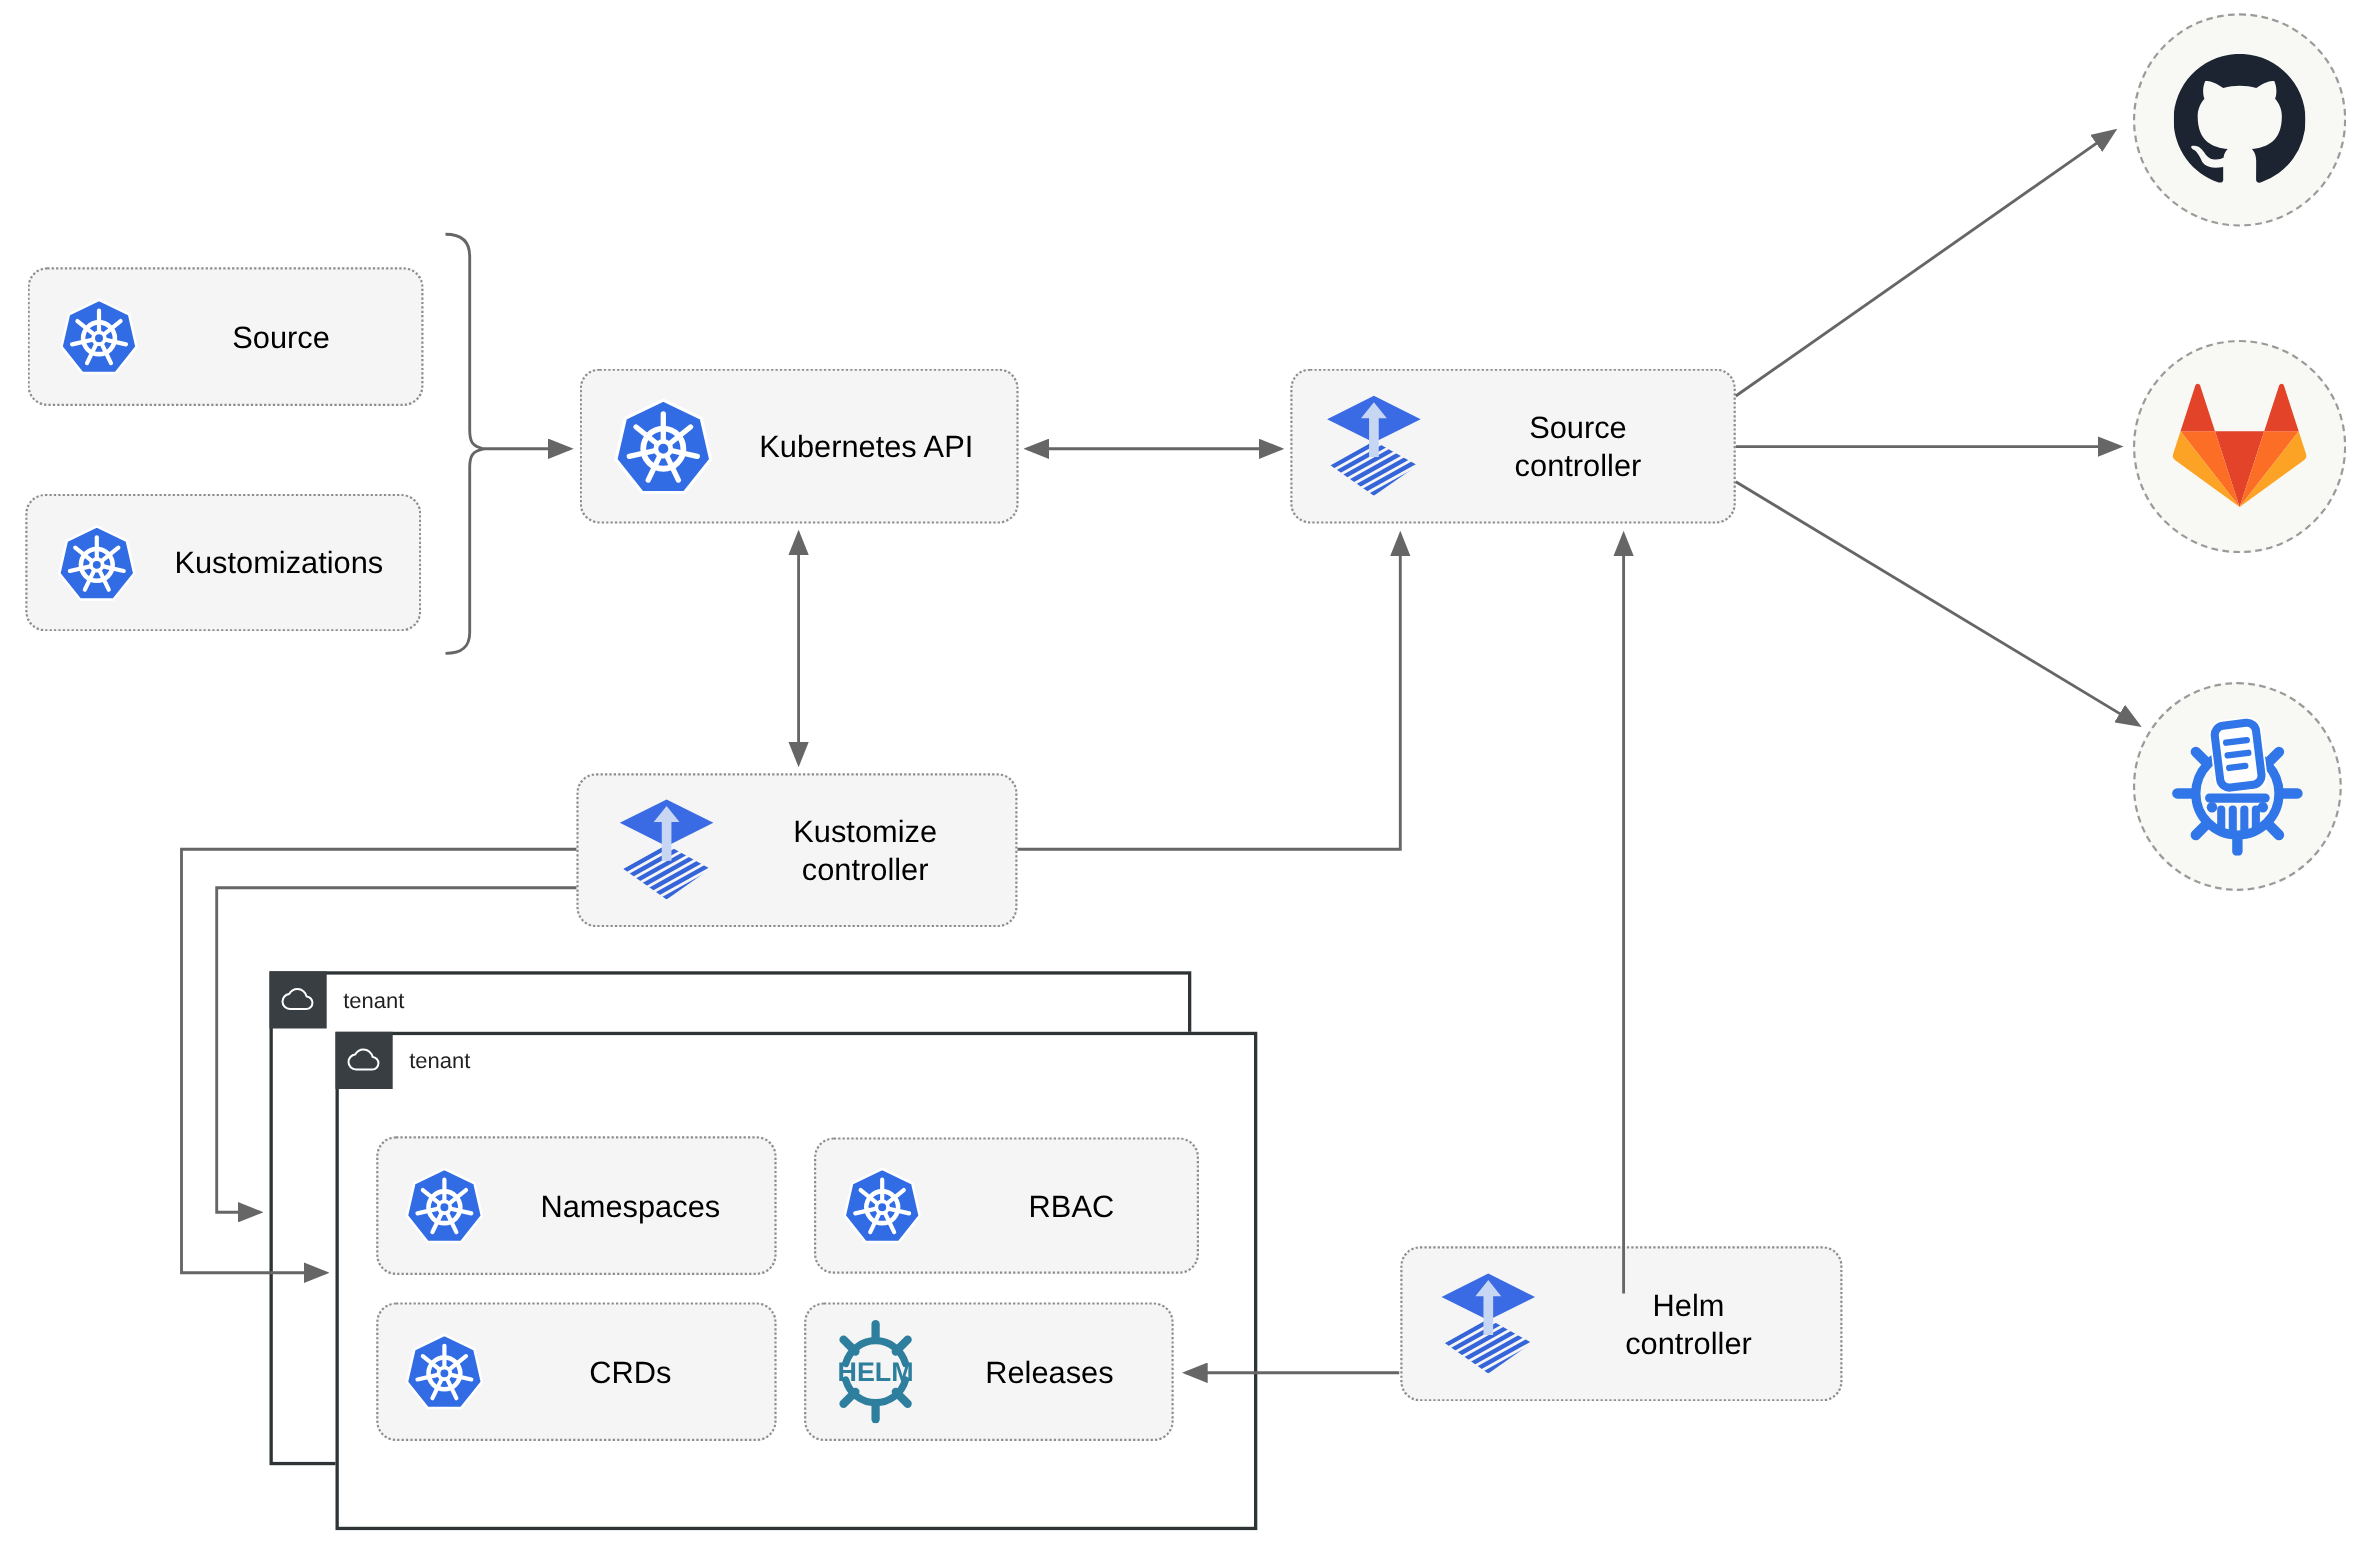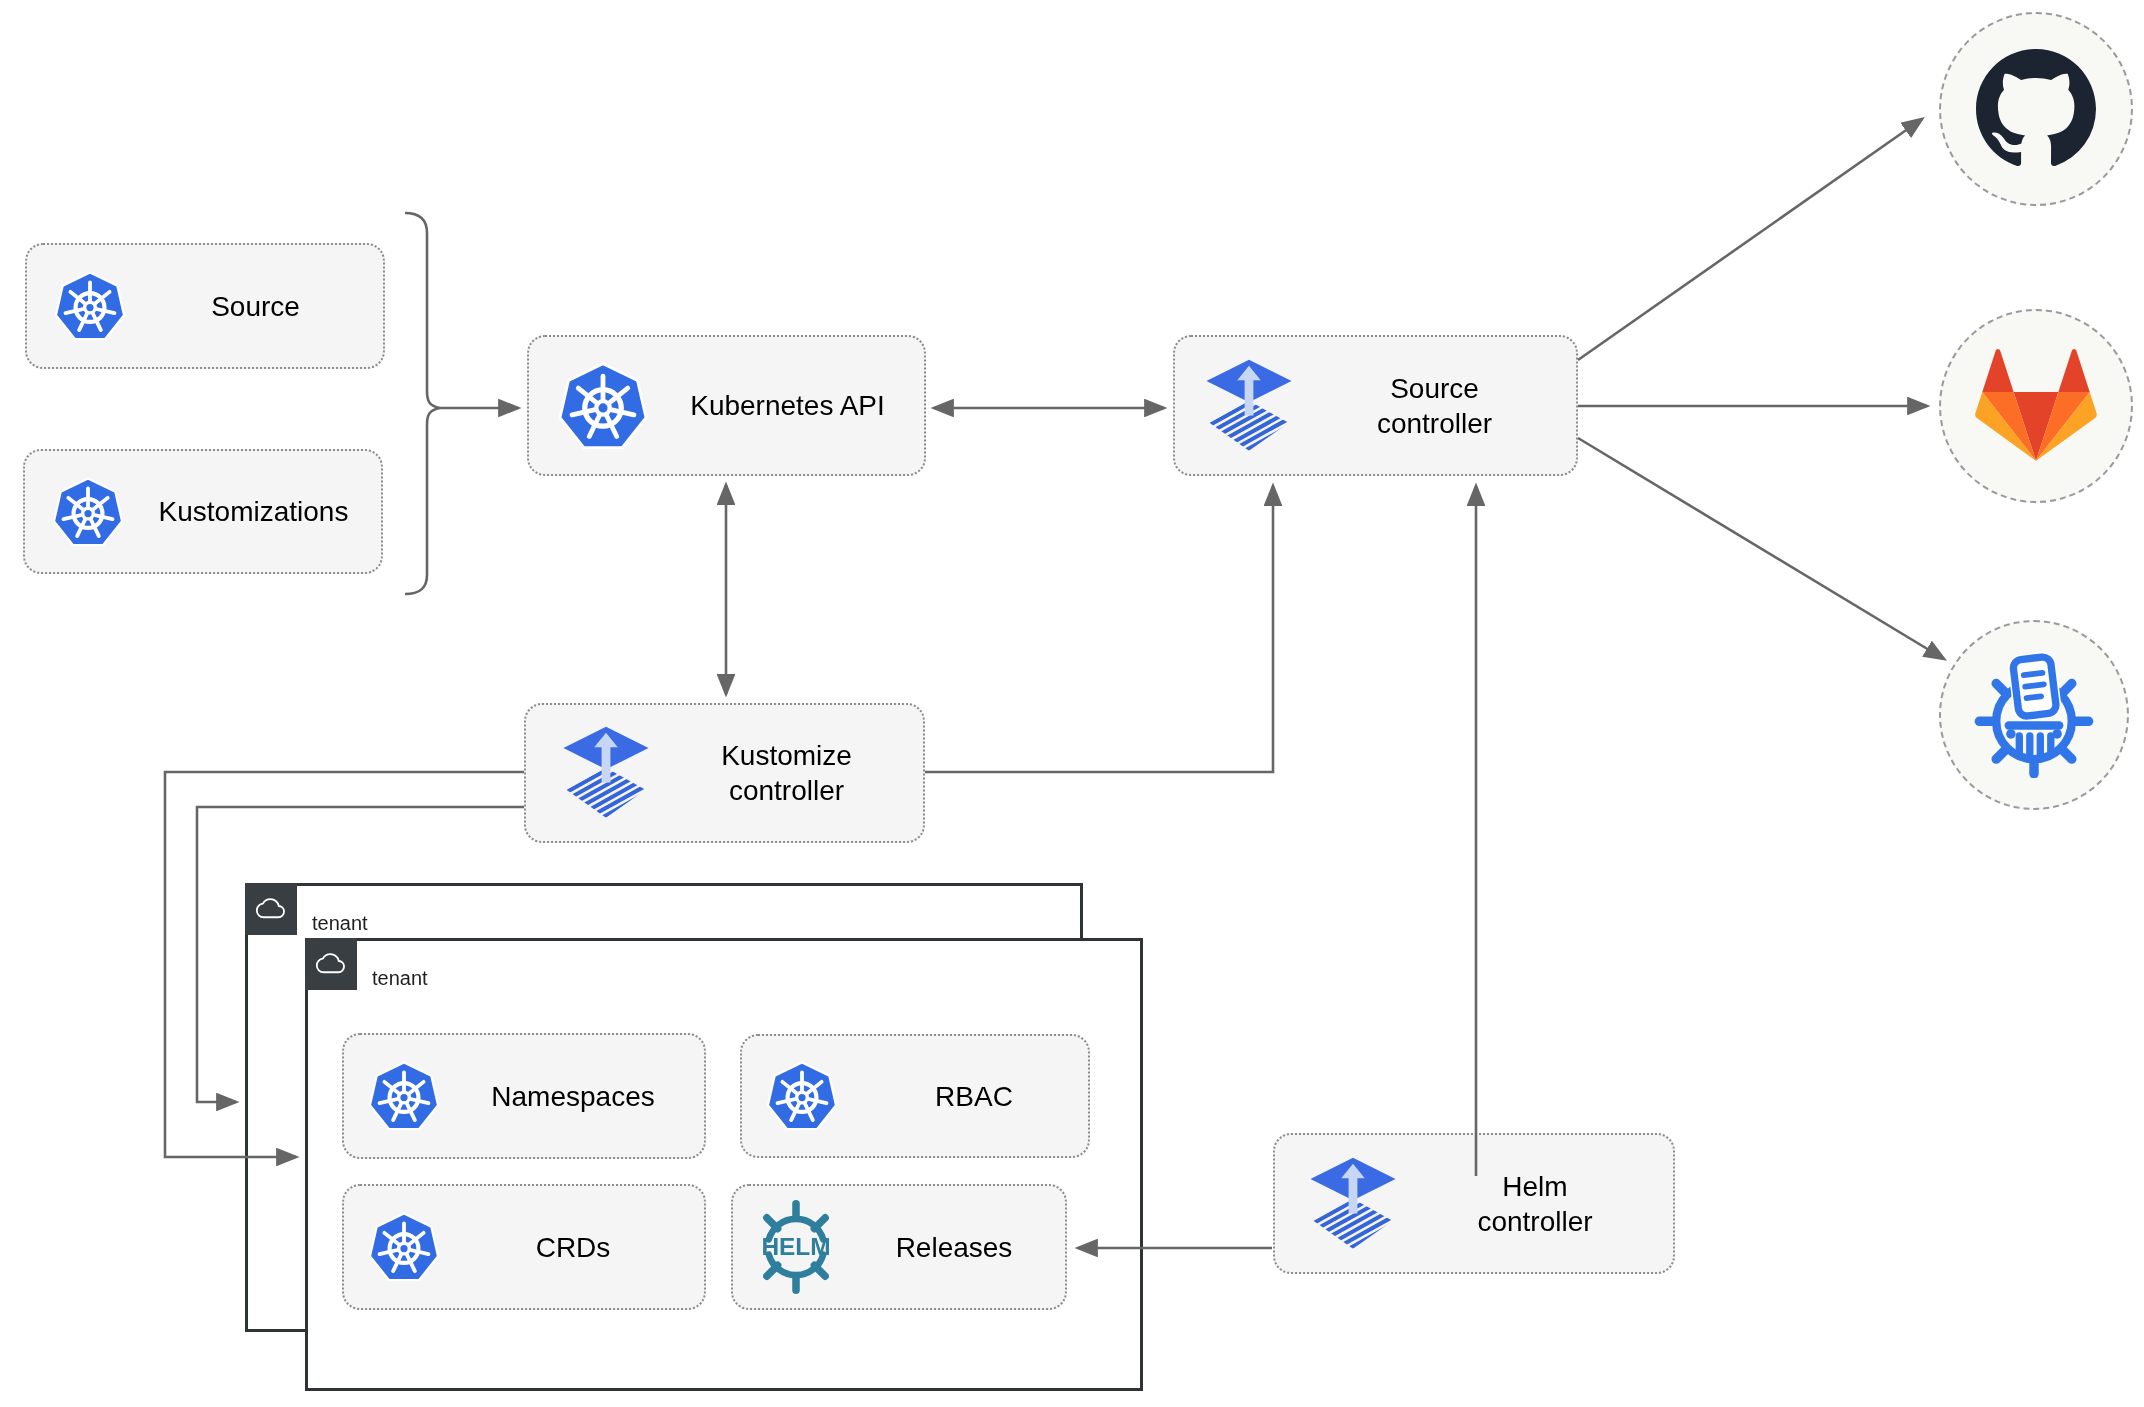--- a/index.html
+++ b/index.html
@@ -25,21 +25,21 @@
   }
   
   .tenant {
     position:absolute; background:#ffffff; border:3px solid #2e3336; box-sizing:border-box;
   }
   .tenant-tab {
     position:absolute; left:-3px; top:-3px; width:52px; height:52px; background:#383e42;
     display:flex; align-items:center; justify-content:center;
   }
   .tenant-label {
-    position:absolute; left:64px; top:13px; font-size:20px; color:#1f1f1f;margin-top:13px;
+    position:absolute; left:64px; top:13px; font-size:20px; color:#1f1f1f;
   }
   .wires { position:absolute; left:0; top:0; pointer-events:none; }
   .defs-holder { position:absolute; width:0; height:0; overflow:hidden; }
 </style>
 </head>
 <body>
 
 <div class="canvas">
 
   <svg class="defs-holder" aria-hidden="true">

